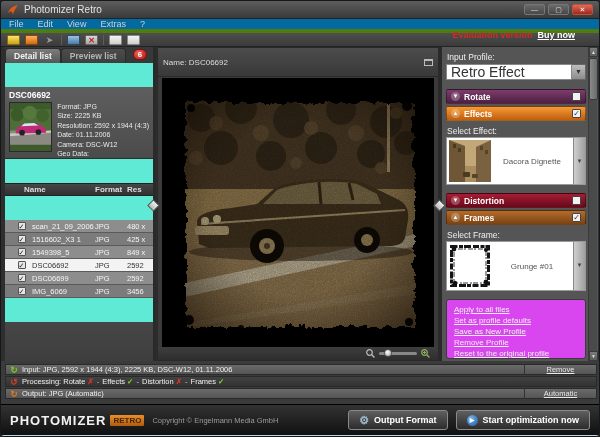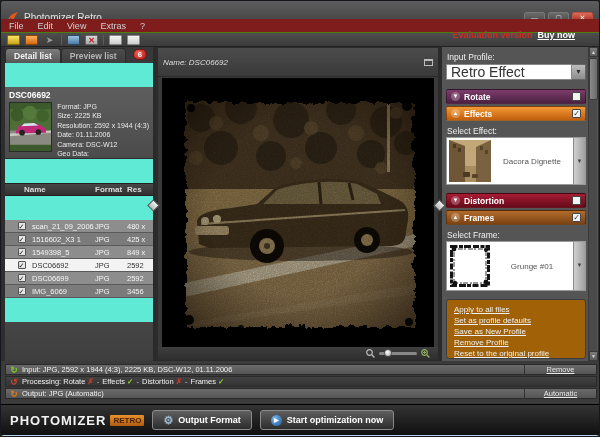--- a/index.html
+++ b/index.html
@@ -1,27 +1,27 @@
 <!DOCTYPE html>
 <html><head>
 <meta charset="utf-8">
 <style>
   * { margin:0; padding:0; box-sizing:border-box; }
   html,body { width:600px; height:437px; background:#222; font-family:"Liberation Sans", sans-serif; }
   #window { position:relative; width:600px; height:437px; background:#3b3b3b; border:1px solid #14181c; border-radius:4px; overflow:hidden; }
 
   
-  .titlebar { position:absolute; left:0; top:0; width:100%; height:18px; background:linear-gradient(#5d5d5d,#3a3a3a); border-bottom:1px solid #242424; display:flex; align-items:center; padding:16px 6px;justify-content:flex-end; }
+  .titlebar { position:absolute; left:0; top:0; width:100%; height:18px; background:linear-gradient(#5d5d5d,#3a3a3a); border-bottom:1px solid #242424; display:flex; align-items:center; padding:8px 6px;justify-content:flex-end; }
   .app-icon { width:12px; height:12px; margin-right:5px; }
   .title-text { font-size:10px; color:#e3e3e3; flex:1; }
   .winbtn { width:21px; height:11px; margin-left:3px; border:1px solid #777; border-radius:2px; background:linear-gradient(#6a6a6a,#484848); color:#ddd; font-size:7px; line-height:9px; text-align:center; }
   .winbtn.close { background:linear-gradient(#e06a5a,#a02818); border-color:#c05040; color:#fff; }
 
   
-  .menubar { position:absolute; left:0; top:18px; width:100%; height:14px; background:#7f1d1d; border-bottom:1px solid #4d7c0f; display:flex; align-items:center; padding-left:8px; gap:14px; }
+  .menubar { position:absolute; left:0; top:18px; width:100%; height:14px; background:#0369a1; border-bottom:4px solid #4d7c0f; display:flex; align-items:center; padding-left:8px; gap:14px; }
   .menu-item { font-size:9px; color:#cfcfcf; }
   .toolbar { position:absolute; left:0; top:32px; width:100%; height:14px; background:linear-gradient(#4e4e4e,#3b3b3b); border-bottom:1px solid #222; display:flex; align-items:center; padding-left:6px; gap:5px; }
   .tico { width:13px; height:10px; border-radius:1px; }
   .tico.folder1 { background:linear-gradient(#ffe36a,#caa315); border:1px solid #8a6d08; }
   .tico.folder2 { background:linear-gradient(#ffb05a,#d06a10); border:1px solid #8a4608; }
   .tico.arrow { background:transparent; color:#9a9a9a; font-size:9px; line-height:10px; text-align:center; }
   .tico.cam { background:linear-gradient(#9cc2e0,#4a7aa8); border:1px solid #2a4a68; }
   .tico.del { background:linear-gradient(#d8d8d8,#a8a8a8); border:1px solid #666; color:#c02020; font-size:8px; line-height:9px; text-align:center; font-weight:bold; }
   .tico.view { background:linear-gradient(#f4f4f4,#cfcfcf); border:1px solid #888; }
   .tsep { width:1px; height:10px; background:#282828; border-right:1px solid #5c5c5c; }
@@ -57,21 +57,21 @@
   .trow:nth-child(odd) { background:#8d8d8d; }
   .trow:nth-child(even) { background:#7b7b7b; }
   .trow.selected { background:#f3f3f3; }
   .trow .cell { font-size:7.5px; color:#f4f4f4; white-space:nowrap; overflow:hidden; }
   .trow.selected .cell { color:#333; }
   .cbx { width:8px; height:8px; margin:0 auto; background:#e6e6e6; border:1px solid #555; border-radius:1px; font-size:7px; line-height:7px; text-align:center; color:#222; }
   .left-rest { flex:1; background:linear-gradient(#464646,#3e3e3e); }
 
   
   .center-panel { position:absolute; left:156px; top:46px; width:282px; height:314px; background:#3a3a3a; border:1px solid #2a2a2a; }
-  .c-head { height:13px; background:linear-gradient(#4c4c4c,#393939); border-bottom:1px solid #2a2a2a; display:flex; align-items:center; padding:14px 5px;font-style:italic; }
+  .c-head { height:13px; background:linear-gradient(#4c4c4c,#393939); border-bottom:1px solid #2a2a2a; display:flex; align-items:center; padding:14px 5px; }
   .c-head-text { flex:1; font-size:8px; color:#ddd; }
   .detach { width:9px; height:7px; border:1px solid #bbb; border-top:2px solid #bbb; }
   .c-labels { height:16px; display:flex; justify-content:space-between; align-items:center; padding:0 8px; }
   .c-label { font-size:10.5px; font-weight:bold; color:#f2f2f2; }
   .blackbox { position:absolute; left:4px; top:30px; right:4px; bottom:13px; background:#000; display:flex; align-items:center; justify-content:center; }
   .c-foot { position:absolute; left:0; bottom:0; width:100%; height:13px; background:linear-gradient(#3e3e3e,#2e2e2e); display:flex; align-items:center; justify-content:flex-end; padding-right:8px; gap:4px; }
   .zslider { width:38px; height:3px; background:#888; border-radius:2px; position:relative; }
   .zknob { position:absolute; left:5px; top:-3px; width:8px; height:8px; border-radius:50%; background:radial-gradient(circle at 35% 30%, #fff,#aaa); border:1px solid #555; }
 
   
@@ -91,21 +91,21 @@
   .sec-label { flex:1; font-size:8.5px; font-weight:bold; color:#fff; }
   .scbx { width:9px; height:9px; background:#f2f2f2; border:1px solid #444; border-radius:1px; font-size:8px; line-height:8px; text-align:center; color:#333; }
   .sel-label-effect { position:absolute; top:79px; left:1px; }
   .effect-box { position:absolute; top:90px; left:0; width:140px; height:48px; background:#fff; border:1px solid #999; display:flex; align-items:center; }
   .ebox-thumb { width:42px; height:42px; margin-left:2px; }
   .ebox-name { flex:1; text-align:center; font-size:8px; color:#555; }
   .ebox-scroll { width:12px; height:100%; background:linear-gradient(90deg,#cfcfcf,#9f9f9f); border-left:1px solid #888; color:#444; font-size:6px; text-align:center; line-height:46px; }
   .sel-label-frame { position:absolute; top:183px; left:1px; }
   .frame-box { position:absolute; top:194px; left:0; width:140px; height:50px; background:#fff; border:1px solid #999; display:flex; align-items:center; }
   .fbox-thumb { width:42px; height:44px; margin-left:2px; }
-  .links-box { position:absolute; top:252px; left:0; width:140px; height:60px; background:#a16207; border:1px solid #3c3c3c; border-radius:3px; padding:4px 7px; }
+  .links-box { position:absolute; top:252px; left:0; width:140px; height:60px; background:#d946ef; border:1px solid #3c3c3c; border-radius:3px; padding:4px 7px; }
   .rlink { display:block; font-size:8px; color:#efefef; text-decoration:underline; line-height:11px; cursor:pointer; }
   .rp-scroll { position:absolute; right:1px; top:0; width:9px; height:314px; background:#4a4a4a; border-left:1px solid #3a3a3a; }
   .sb-btn { width:9px; height:10px; background:linear-gradient(#7c7c7c,#5a5a5a); border:1px solid #3a3a3a; color:#ddd; font-size:5px; text-align:center; line-height:9px; }
   .sb-btn.bottom { position:absolute; bottom:0; }
   .sb-thumb { position:absolute; top:11px; left:0; width:9px; height:42px; background:linear-gradient(90deg,#8a8a8a,#6a6a6a); border:1px solid #3a3a3a; border-radius:2px; }
 
   
   .status { position:absolute; left:4px; top:363px; width:592px; height:37px; }
   .srow { display:flex; height:11px; margin-bottom:1px; border:1px solid #2a2a2a; align-items:center; background:linear-gradient(#6a6a6a,#555); }
   .srow.mid { background:linear-gradient(#424242,#333); }
@@ -471,20 +471,21 @@
     <div class="srow">
       <div class="sicon ic-orange">↻</div>
       <div class="stext">Output: JPG (Automatic)</div>
       <div class="saction">Automatic</div>
     </div>
   </div>
 
   <div class="footer">
     <span class="logo">PHOTOMIZER</span>
     <span class="logo-badge">RETRO</span>
+    <span class="copyright">Copyright © Engelmann Media GmbH</span>
     <div class="fbtn">
       <span class="gear">⚙</span>
       <span>Output Format</span>
     </div>
     <div class="fbtn">
       <span class="play-ic">▶</span>
       <span>Start optimization now</span>
     </div>
   </div>
   <div class="bottom-edge"></div>

